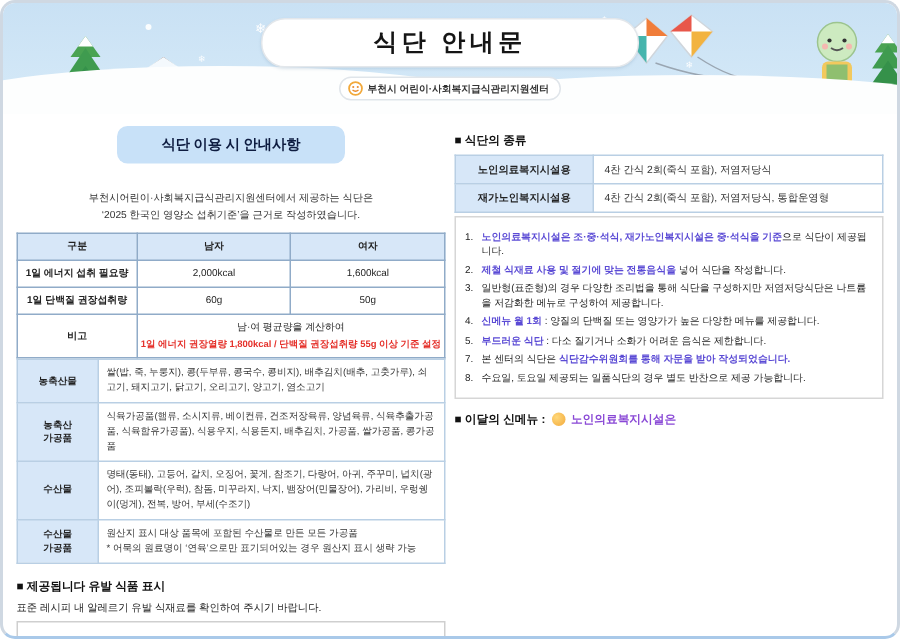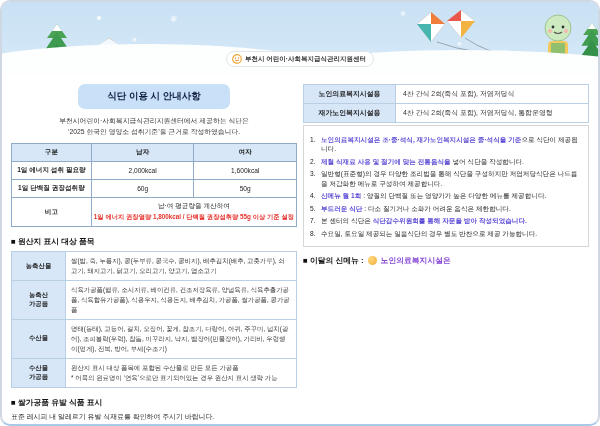--- a/index.html
+++ b/index.html
@@ -20,22 +20,22 @@
                width:252px; height:33px; background:#fff; border:1px solid #e3e7eb; border-radius:16px;
                display:flex; align-items:center; justify-content:center;
                font-weight:bold; font-size:16px; letter-spacing:3px; color:#151515;
                box-shadow:0 1px 2px rgba(120,150,180,.25); }
   .badge { position:absolute; left:50%; top:49px; transform:translateX(-50%);
            background:#fff; border:1px solid #e0e5ea; border-radius:9px; padding:2px 7px 2px 5px;
            display:flex; align-items:center; gap:3px; font-size:6.5px; font-weight:bold; color:#333; white-space:nowrap; }
   
   .cols { display:flex; gap:6px; padding:8px 9px 0; }
   .col { width:287px; }
-  .sec-title { margin:0 auto 6px; background:#c8e1f8; border-radius:7px; text-align:center;
-               font-weight:bold; font-size:9.5px; color:#0e1c40; padding:6px 0; }
+  .sec-title { margin:0 auto 18px; background:#c8e1f8; border-radius:7px; text-align:center;
+               font-weight:bold; font-size:9.5px; color:#0e1c40; padding:6px 0;font-family:Liberation Serif, serif; }
   .w-left { width:152px; } .w-right { width:178px; }
   .intro { text-align:center; font-size:6.8px; color:#333; line-height:1.65; margin-bottom:6px; }
   table { width:100%; border-collapse:collapse; }
   .nutri { font-size:6.6px; }
   .nutri th, .nutri td { border:1px solid #90abc8; padding:4px 2px; text-align:center; color:#222; }
   .nutri th { background:#d7e7f8; font-weight:bold; }
   .nutri td.lbl { font-weight:bold; }
   .note2 { color:#e5312b; font-weight:bold; font-size:6.3px; white-space:nowrap; margin-top:2px; }
   .subhead { font-size:7.8px; font-weight:bold; color:#111; margin:9px 0 4px; }
   .origin td, .types td { border:1px solid #b9cfe4; padding:4px 5px; font-size:6.4px; color:#333; }
@@ -118,20 +118,23 @@
       <polygon points="17,2 22,9 12,9" fill="#fff"></polygon>
       <polygon points="17,10 29,28 5,28" fill="#3f9b4f"></polygon>
       <polygon points="17,22 31,42 3,42" fill="#35914a"></polygon>
       <rect x="14" y="42" width="6" height="7" fill="#8a5a3b"></rect>
     </svg>
 
     <span class="drift d1"></span>
     <span class="drift d2"></span>
     <span class="drift d3"></span>
 
+    <div class="title-box">
+      <span>식단 안내문</span>
+    </div>
     <div class="badge">
       <svg width="10" height="10" viewBox="0 0 10 10">
         <circle cx="5" cy="5" r="4.3" fill="#fff" stroke="#f2a93b" stroke-width="1.2"></circle>
         <circle cx="3.5" cy="4" r="0.7" fill="#e98a2b"></circle>
         <circle cx="6.5" cy="4" r="0.7" fill="#e98a2b"></circle>
         <path d="M3,6 Q5,7.6 7,6" stroke="#e98a2b" fill="none" stroke-width="0.9"></path>
       </svg>
       <span>부천시 어린이·사회복지급식관리지원센터</span>
     </div>
   </div>
@@ -165,21 +168,20 @@
         <tr>
           <td class="lbl">비고</td>
           <td colspan="2">
             <div>남·여 평균량을 계산하여</div>
             <div class="note2">1일 에너지 권장열량 1,800kcal / 단백질 권장섭취량 55g 이상 기준 설정</div>
           </td>
         </tr>
       </tbody>
         </table>
 
-      <div class="subhead">■ 원산지 표시 대상 품목</div>
       <table class="origin">
         <tbody>
             <tr>
           <td class="cat">농축산물</td>
           <td class="items">쌀(밥, 죽, 누룽지), 콩(두부류, 콩국수, 콩비지), 배추김치(배추, 고춧가루), 쇠고기, 돼지고기, 닭고기, 오리고기, 양고기, 염소고기</td>
         </tr>
         <tr>
           <td class="cat">농축산
 가공품</td>
           <td class="items">식육가공품(햄류, 소시지류, 베이컨류, 건조저장육류, 양념육류, 식육추출가공품, 식육함유가공품), 식용우지, 식용돈지, 배추김치, 가공품, 쌀가공품, 콩가공품</td>
@@ -190,31 +192,32 @@
         </tr>
         <tr>
           <td class="cat">수산물
 가공품</td>
           <td class="items">원산지 표시 대상 품목에 포함된 수산물로 만든 모든 가공품
 * 어묵의 원료명이 ‘연육’으로만 표기되어있는 경우 원산지 표시 생략 가능</td>
         </tr>
       </tbody>
         </table>
 
-      <div class="subhead">■ 쌀가공품 유발 식품 표시</div>
+      <div class="subhead">■ 제공됩니다 유발 식품 표시</div>
       <div class="allergy-note">표준 레시피 내 알레르기 유발 식재료를 확인하여 주시기 바랍니다.</div>
       <div class="allergy-box">
         
         
         
       </div>
     </div>
 
     <div class="col">
 
+      <div class="subhead" style="margin-top:4px">■ 식단의 종류</div>
       <table class="types">
         <tbody>
             <tr>
           <td class="cat">노인의료복지시설용</td>
           <td class="desc">4찬 간식 2회(죽식 포함), 저염저당식</td>
         </tr>
         <tr>
           <td class="cat">재가노인복지시설용</td>
           <td class="desc">4찬 간식 2회(죽식 포함), 저염저당식, 통합운영형</td>
         </tr>

